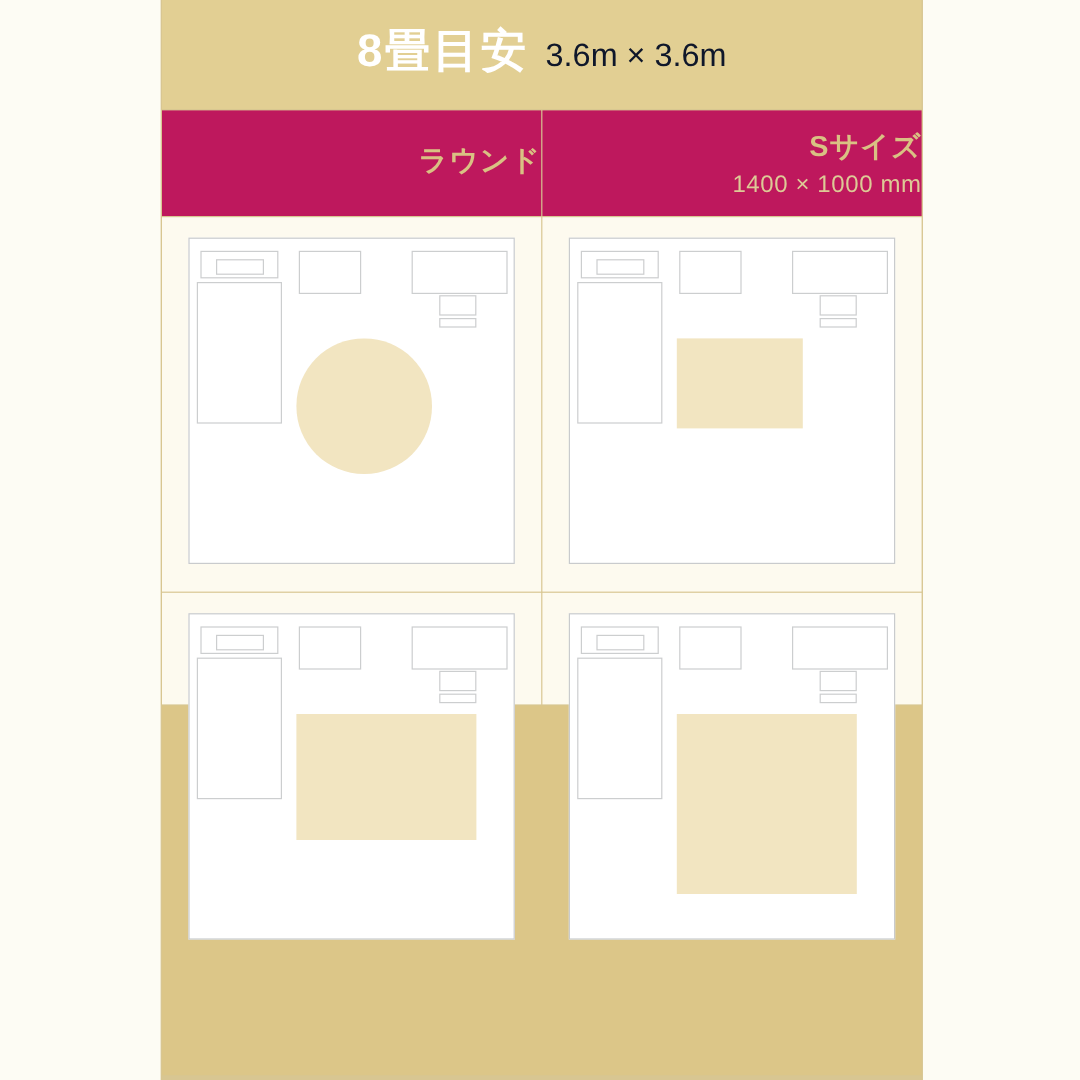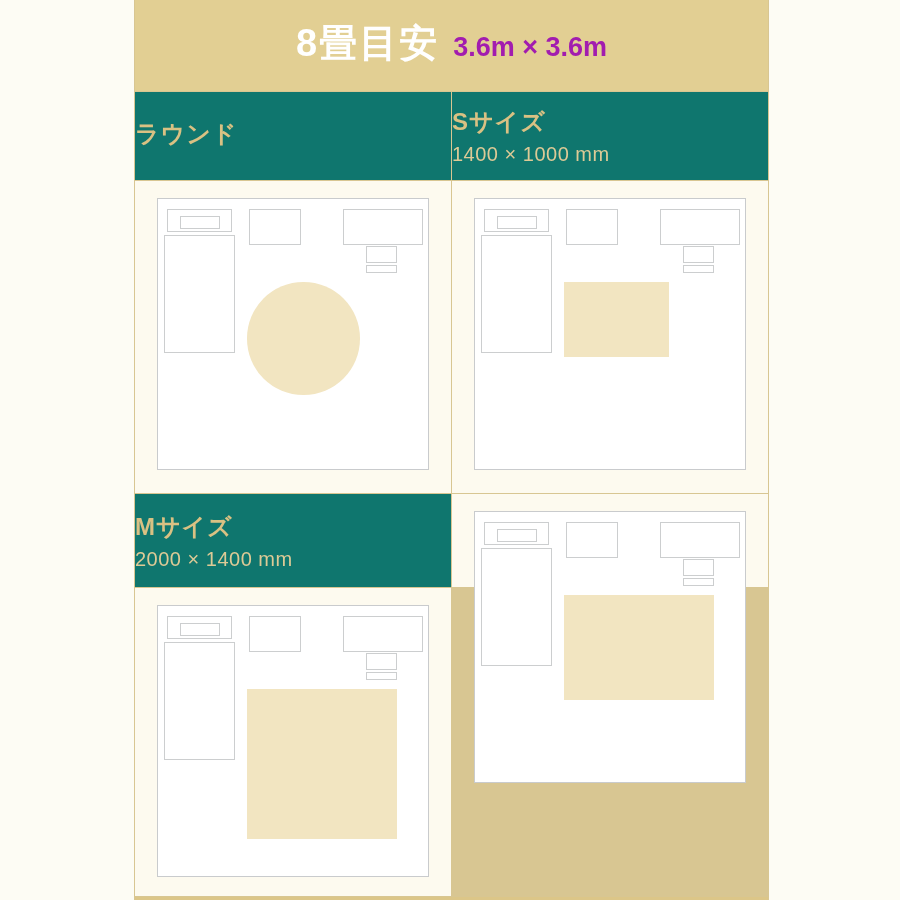--- a/index.html
+++ b/index.html
@@ -34,30 +34,30 @@
     box-sizing:border-box;
   }
   .main-header .title{
     color:#ffffff;
     font-size:38px;
     font-weight:bold;
     letter-spacing:2px;
     line-height:1;
   }
   .main-header .subtitle{
-    color:#a21caf;
+    color:#0f172a;
     font-size:27px;
-    font-weight:700;
+    font-weight:400;
     line-height:1;
   }
   .panel-header{
-    background:#0f766e;
+    background:#be185d;
     display:flex;
     flex-direction:column;
-    align-items:flex-start;
+    align-items:flex-end;
     justify-content:center;
   }
   .panel-header .panel-title{
     color:#d9c183;
     font-size:24px;
     font-weight:bold;
     letter-spacing:1px;
     margin-bottom:5px;
   }
   .panel-header .panel-dims{
@@ -131,24 +131,20 @@
         <div class="furniture" style="left: 8.1%; top: 6.4%; width: 15%; height: 4.8%;"></div>
         <div class="furniture" style="left: 2.2%; top: 13.2%; width: 26.2%; height: 43.8%;"></div>
         <div class="furniture" style="left: 33.8%; top: 3.6%; width: 19%; height: 13.4%;"></div>
         <div class="furniture" style="left: 68.6%; top: 3.6%; width: 29.4%; height: 13.4%;"></div>
         <div class="furniture" style="left: 77.2%; top: 17.3%; width: 11.4%; height: 6.3%;"></div>
         <div class="furniture" style="left: 77.2%; top: 24.4%; width: 11.4%; height: 2.9%;"></div>
         <div class="rug" style="left: 33%; top: 30.8%; width: 38.8889%; height: 27.7778%;"></div>
       </div>
   </div>
 
-  <div class="panel-header">
-    <div class="panel-title">Mサイズ</div>
-    <div class="panel-dims">2000 × 1400 mm</div>
-  </div>
 
   <div class="room-cell">
     <div class="room">
         <div class="furniture" style="left: 3.3%; top: 3.6%; width: 24%; height: 8.5%;"></div>
         <div class="furniture" style="left: 8.1%; top: 6.4%; width: 15%; height: 4.8%;"></div>
         <div class="furniture" style="left: 2.2%; top: 13.2%; width: 26.2%; height: 43.8%;"></div>
         <div class="furniture" style="left: 33.8%; top: 3.6%; width: 19%; height: 13.4%;"></div>
         <div class="furniture" style="left: 68.6%; top: 3.6%; width: 29.4%; height: 13.4%;"></div>
         <div class="furniture" style="left: 77.2%; top: 17.3%; width: 11.4%; height: 6.3%;"></div>
         <div class="furniture" style="left: 77.2%; top: 24.4%; width: 11.4%; height: 2.9%;"></div>

